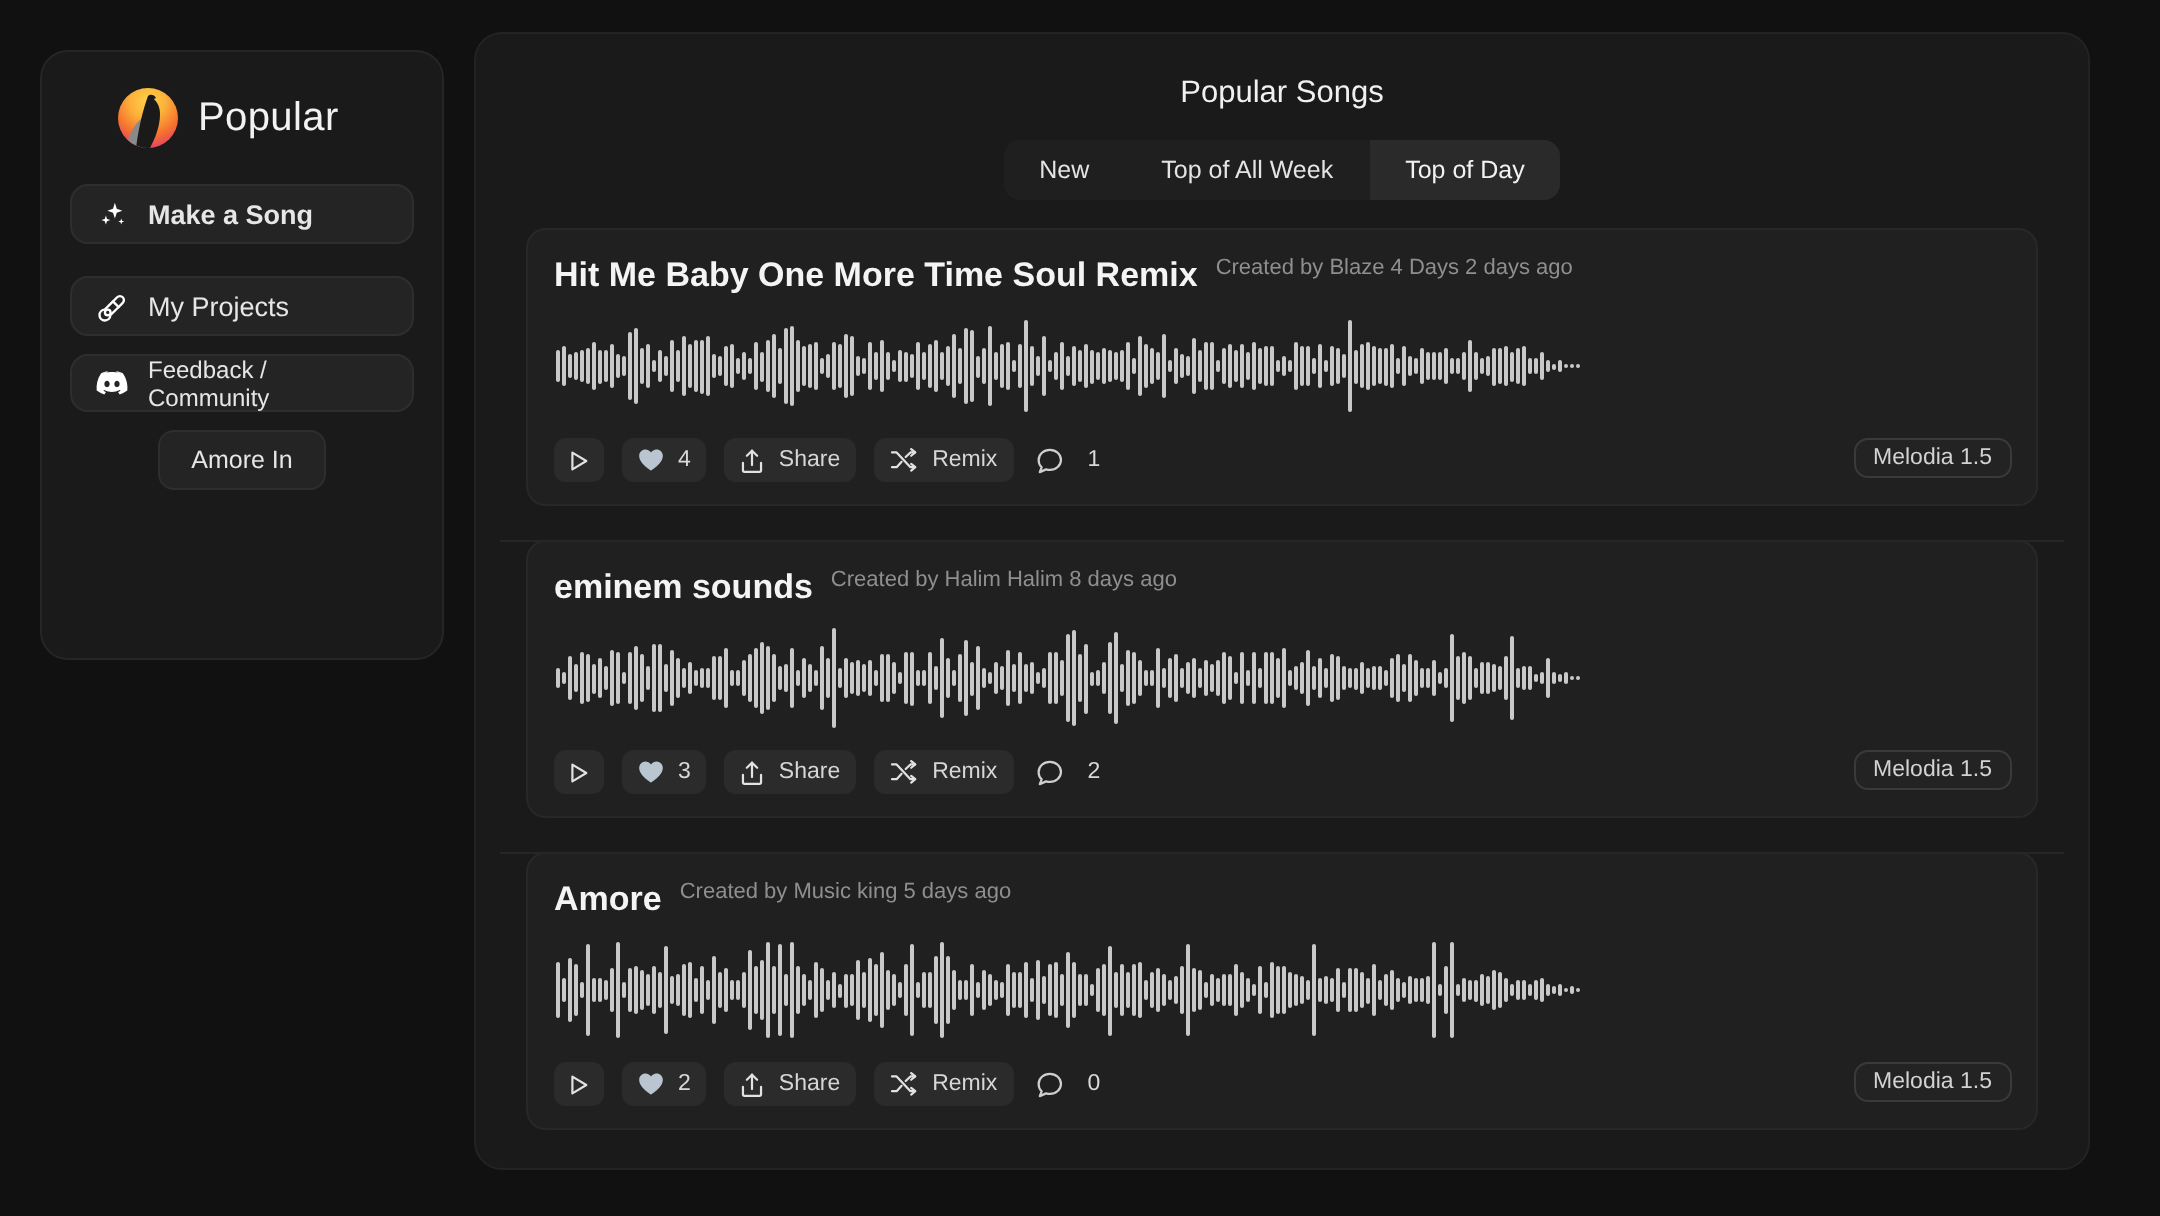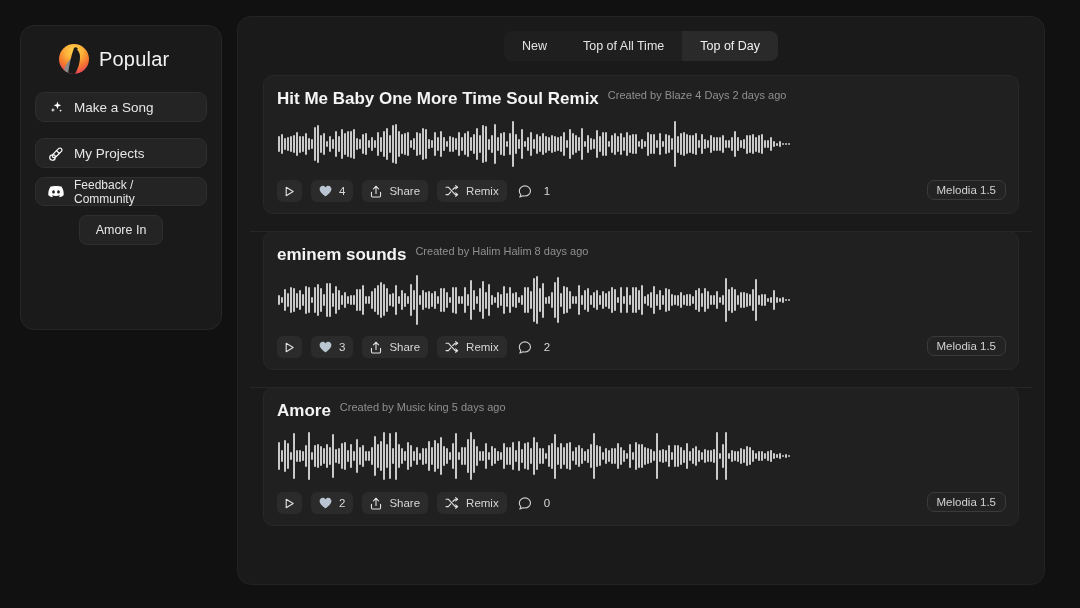--- a/index.html
+++ b/index.html
@@ -29,21 +29,21 @@
   .logo svg { position: absolute; left: 0; top: 0; }
   .brand-name { font-size: 20px; color: #f2f2f2; letter-spacing: .2px; }
 
   .nav-btn {
     display: flex; align-items: center; gap: 10px;
     height: 30px; padding: 0 12px;
     background: #242424; border: 1px solid #2e2e2e; border-radius: 9px;
     color: #e6e6e6; font-size: 13.5px; margin-bottom: 9px;
     cursor: pointer;
   }
-  .nav-btn.strong { font-weight: normal; }
+  .nav-btn.strong { font-weight: bold; }
   .nav-btn.spaced { margin-bottom: 16px; }
   .nav-btn.discord { font-size: 12px; height: 29px; }
   .nav-ico { display: inline-flex; width: 16px; height: 16px; align-items: center; justify-content: center; flex: 0 0 auto; }
 
   .signin-wrap { display: flex; justify-content: center; margin-top: 2px; }
   .signin {
     background: #242424; border: 1px solid #2e2e2e; border-radius: 8px;
     color: #e6e6e6; font-size: 12.5px; padding: 7px 16px; cursor: pointer;
   }
 
@@ -155,24 +155,25 @@
       </span>
       <span>Feedback / Community</span>
     </div>
 
     <div class="signin-wrap">
       <button class="signin">Amore In</button>
     </div>
   </div>
 
   <div class="main">
+    <div class="page-title">Popular Songs</div>
 
     <div class="tabs">
       <div class="tab">New</div>
-      <div class="tab">Top of All Time</div>
+      <div class="tab">Top of All Week</div>
       <div class="tab sel">Top of Day</div>
     </div>
 
     <div class="song-list" id="song-list">
   <div class="song-row">
     <div class="song-card">
       <div class="song-head">
         <span class="song-title">Hit Me Baby One More Time Soul Remix</span>
         <span class="song-meta">Created by Blaze 4 Days 2 days ago</span>
       </div>

